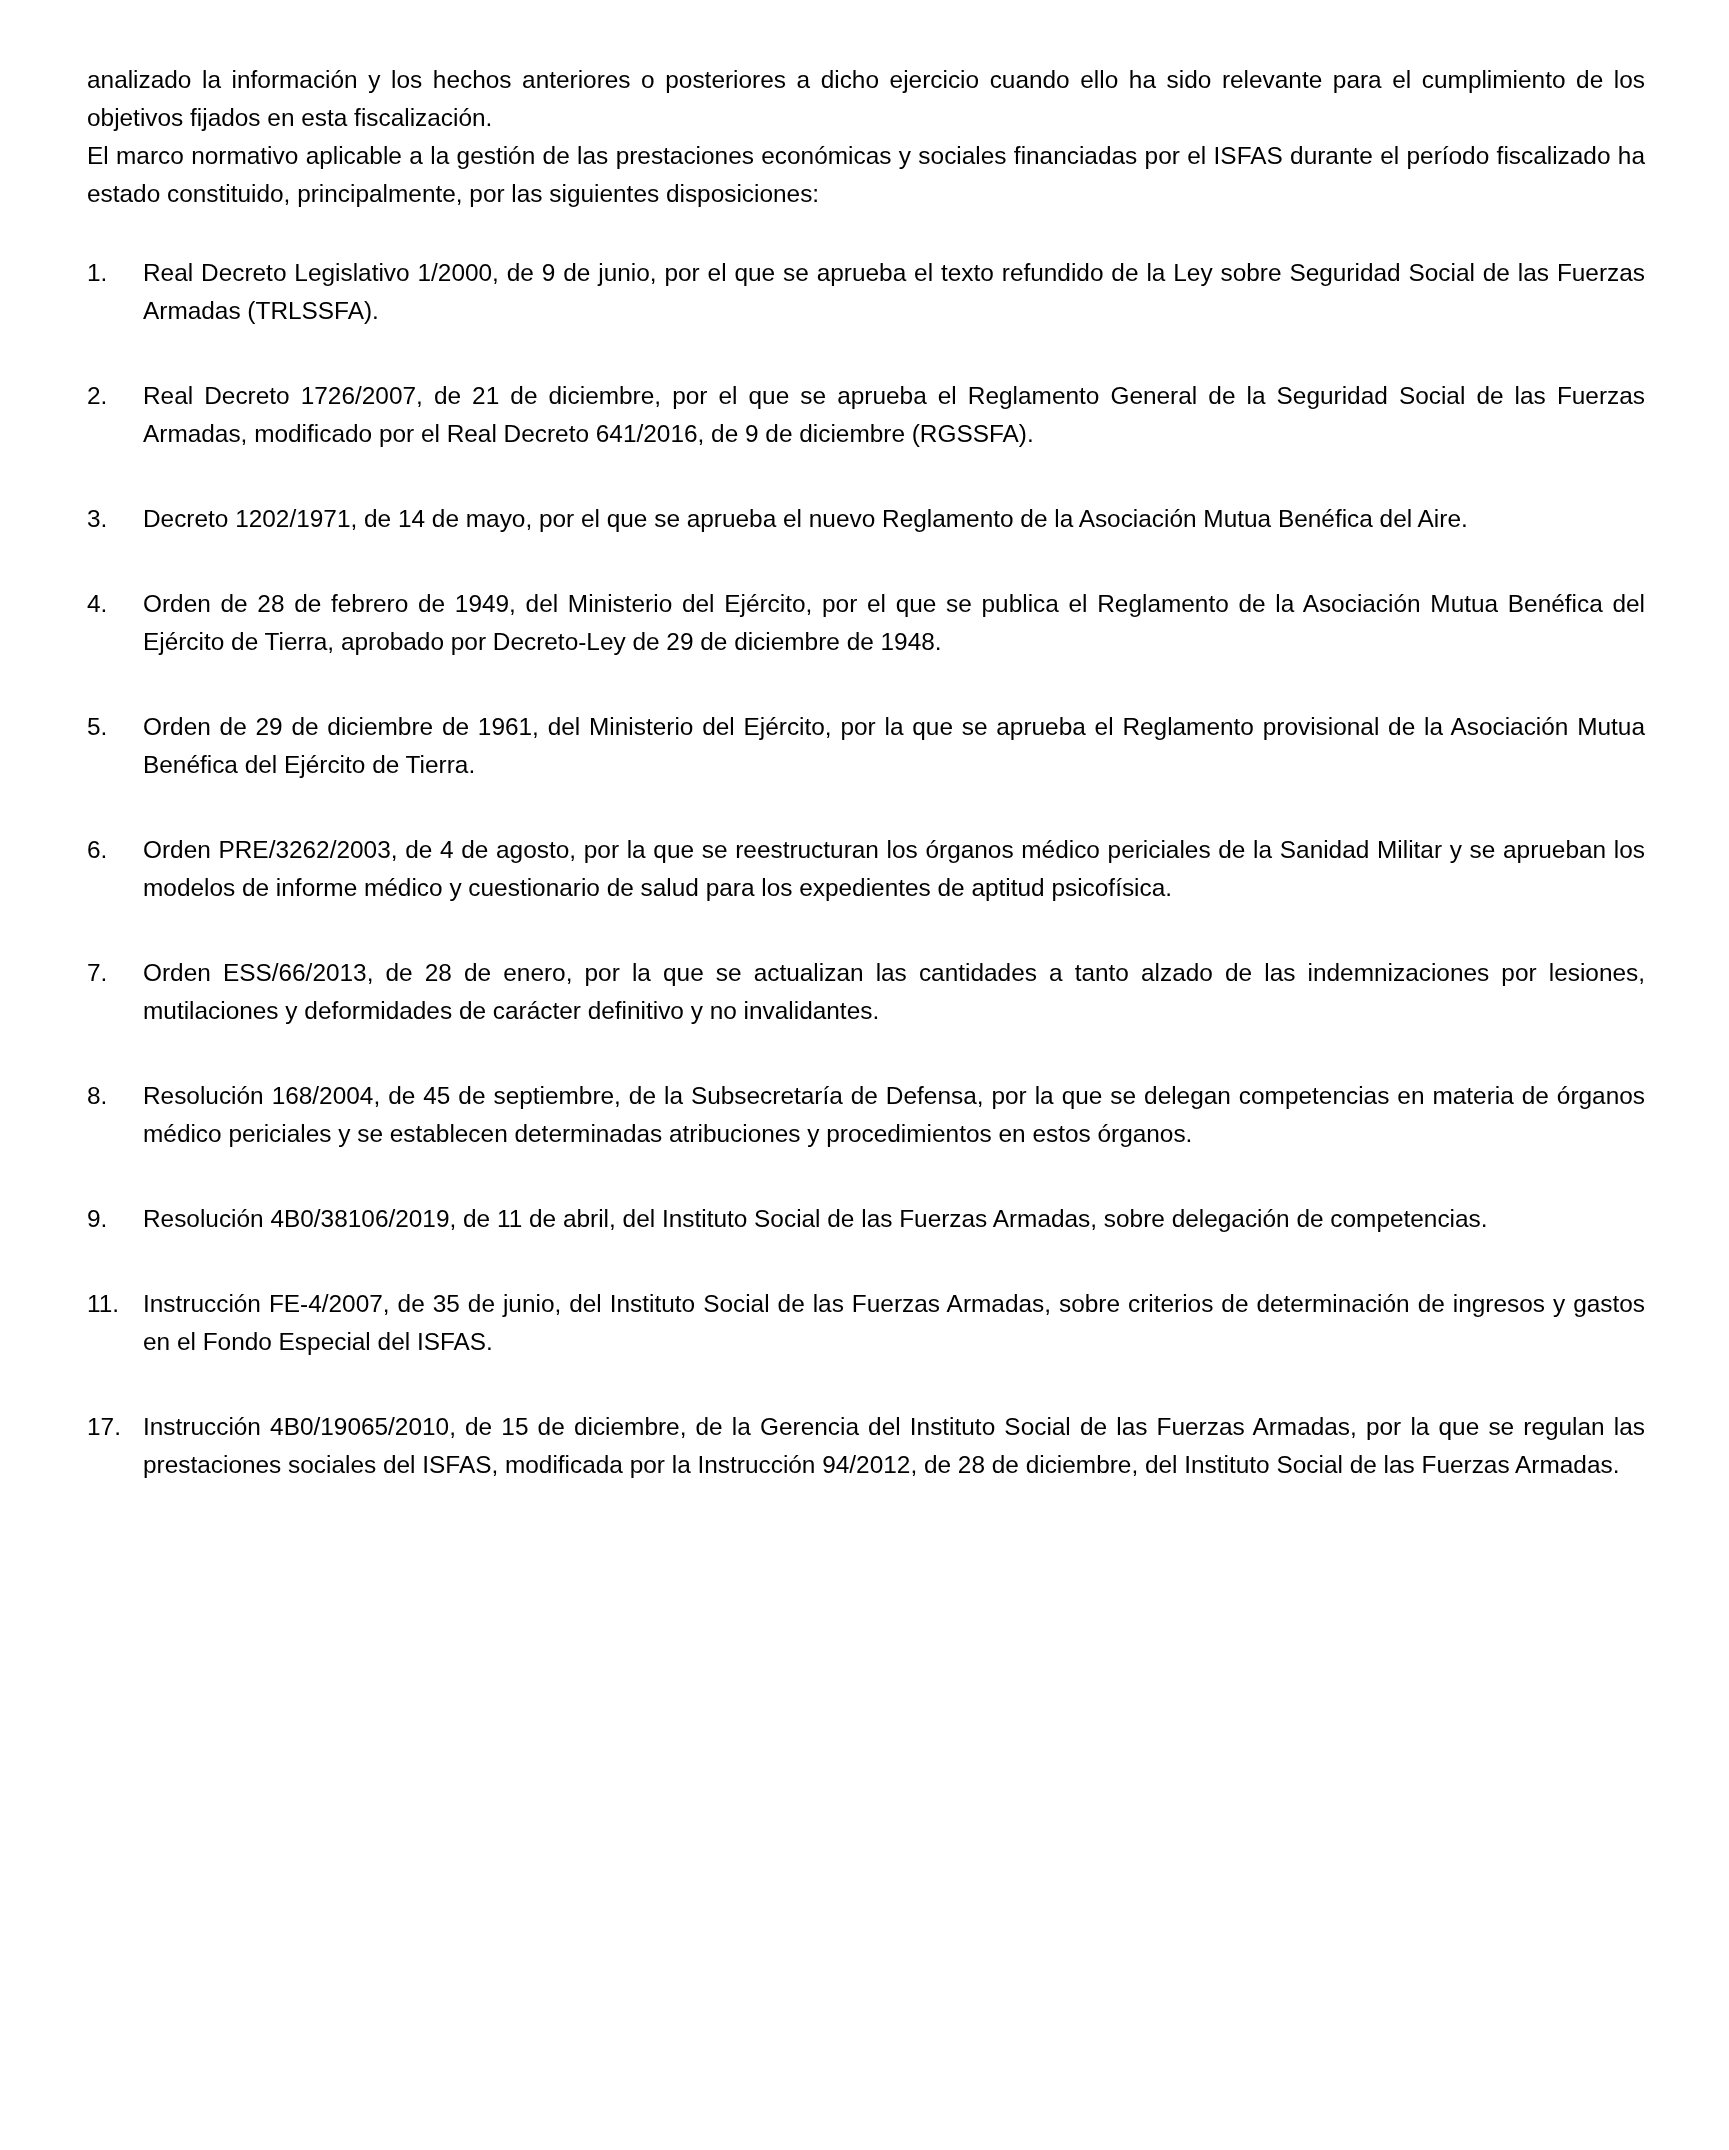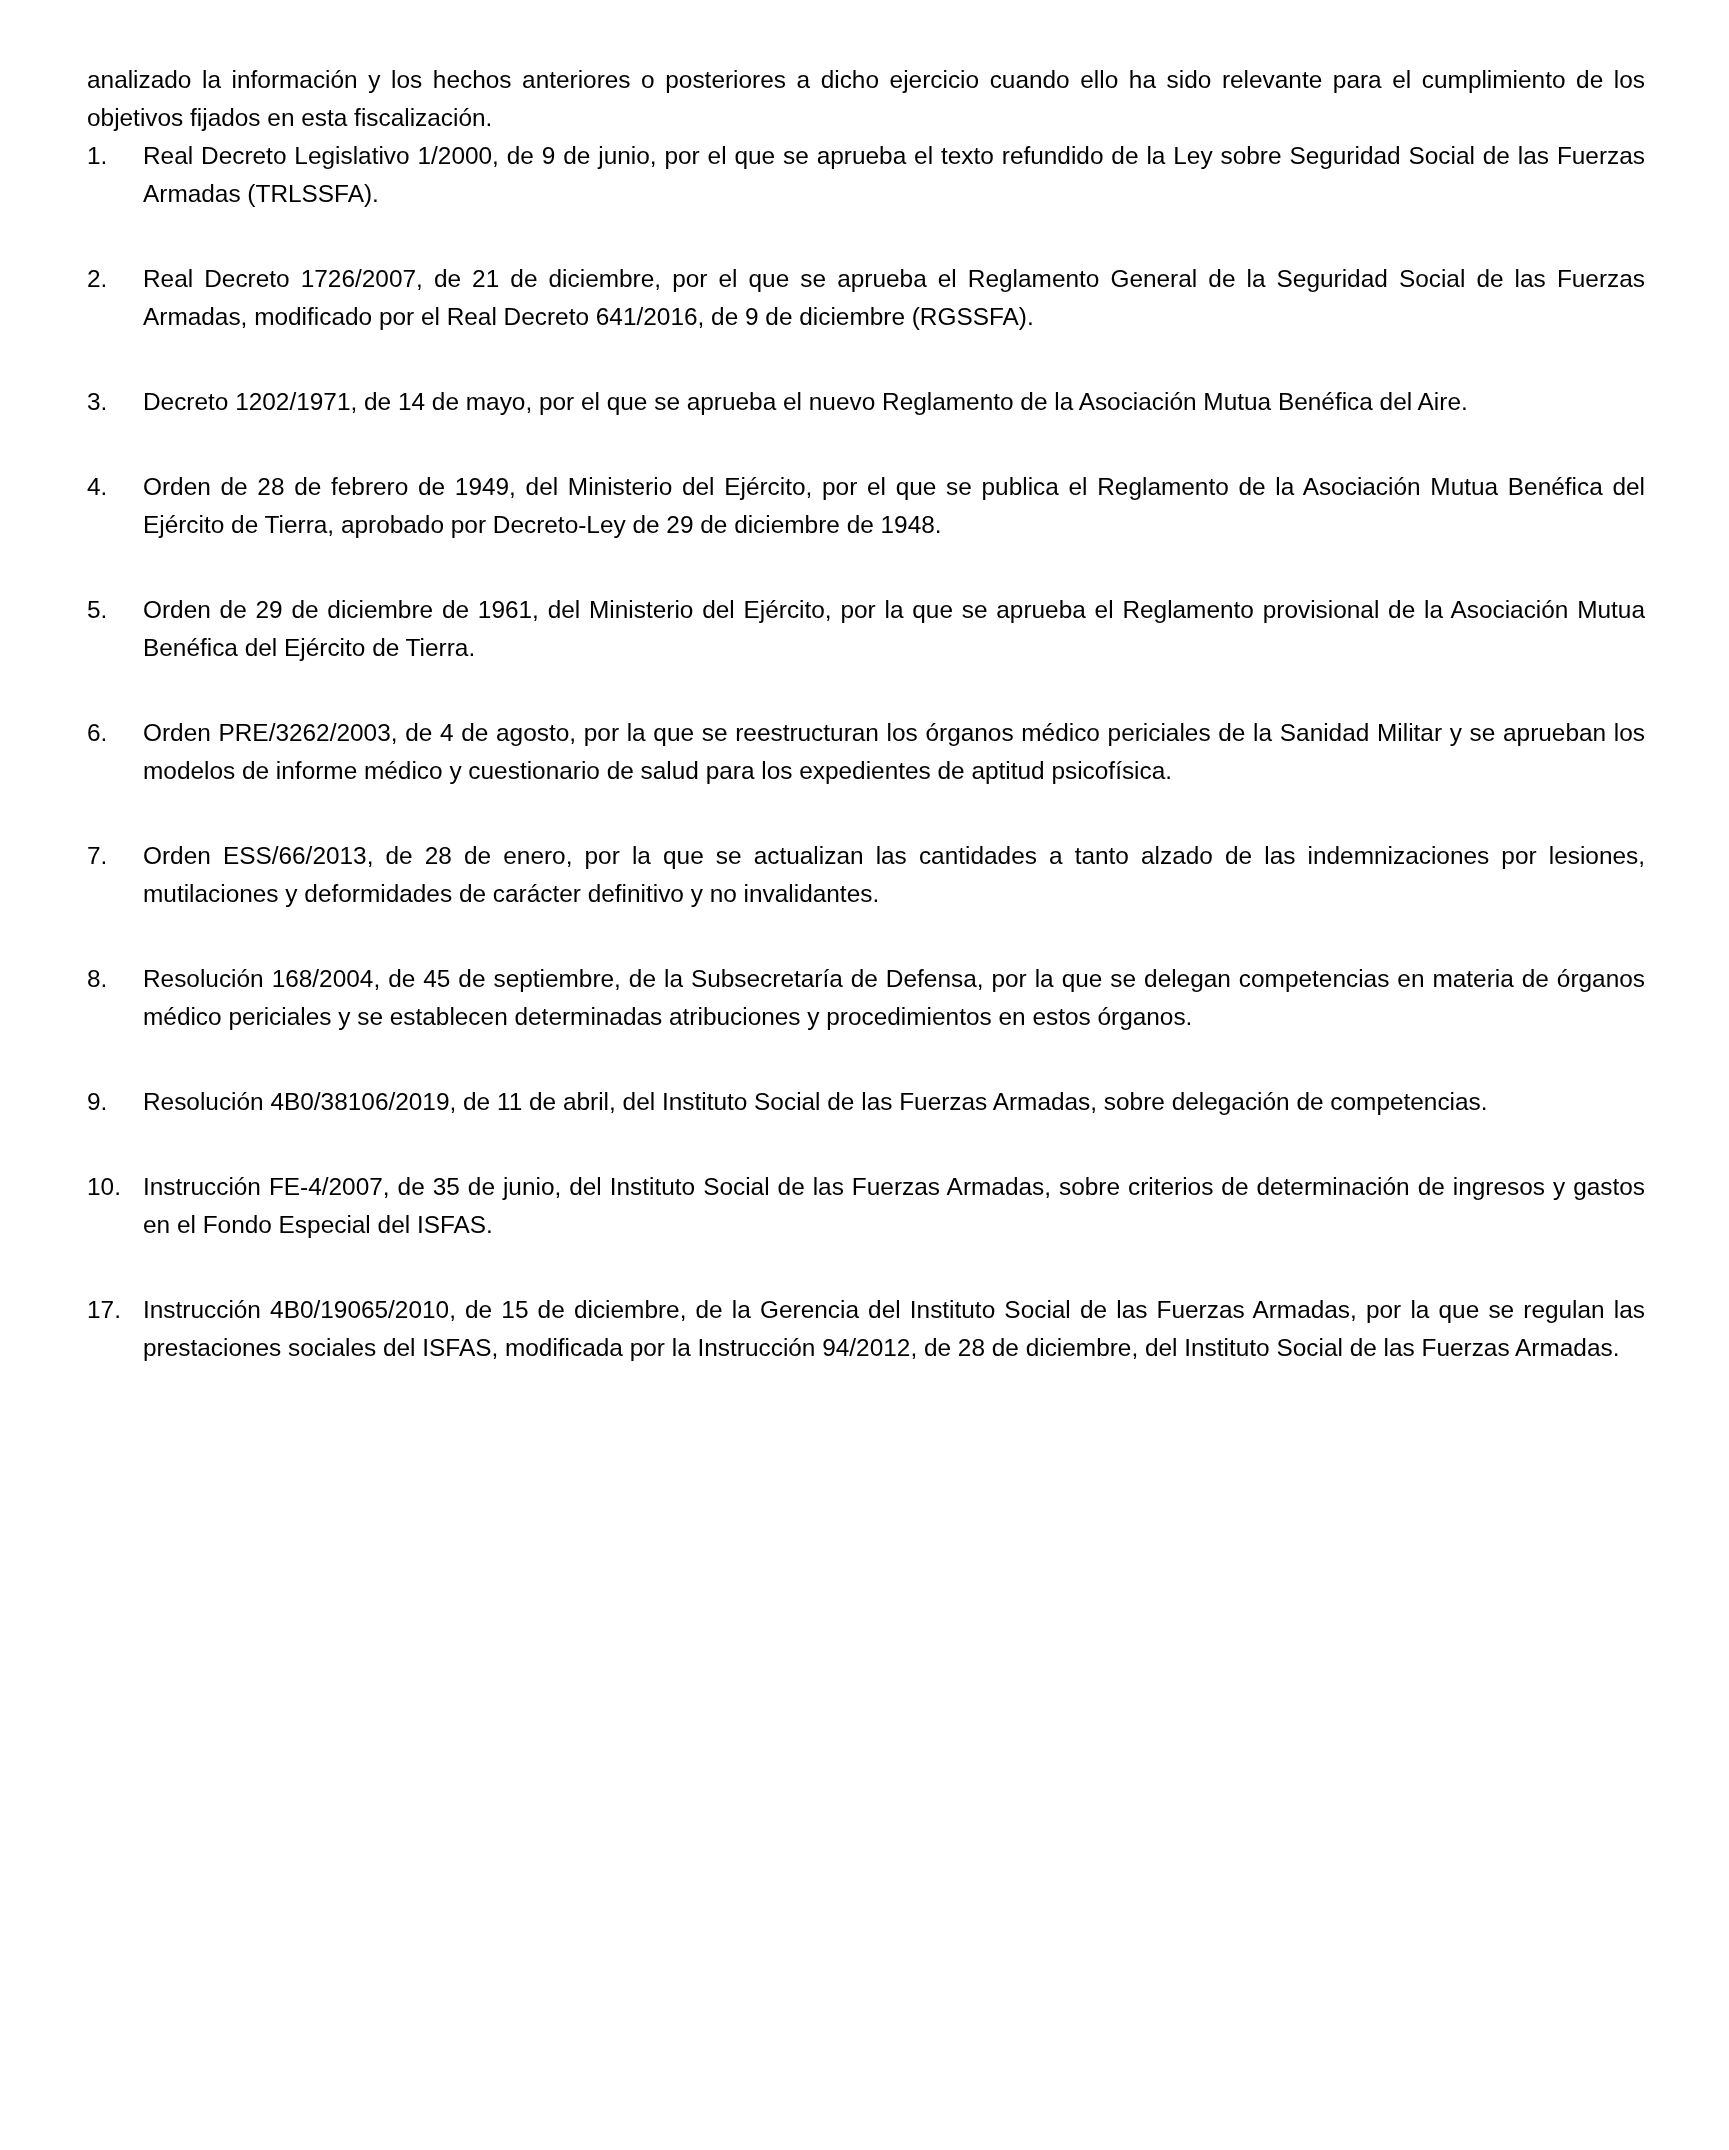--- a/index.html
+++ b/index.html
@@ -57,20 +57,21 @@
   }
 </style>
 </head>
 <body>
 
 <div class="page">
 
   <p class="para">analizado la información y los hechos anteriores o posteriores a dicho ejercicio cuando ello ha sido relevante para el cumplimiento de los objetivos fijados en esta fiscalización.</p>
 
 
+  <p class="para lead">El marco normativo aplicable a la gestión de las prestaciones económicas y sociales financiadas por el ISFAS durante el período fiscalizado ha estado constituido, principalmente, por las siguientes disposiciones:</p>
 
   <ol class="norm-list">
     <li class="norm-item">
       <span class="item-num">1.</span>
       <span class="item-text">Real Decreto Legislativo 1/2000, de 9 de junio, por el que se aprueba el texto refundido de la Ley sobre Seguridad Social de las Fuerzas Armadas (TRLSSFA).</span>
     </li>
     <li class="norm-item">
       <span class="item-num">2.</span>
       <span class="item-text">Real Decreto 1726/2007, de 21 de diciembre, por el que se aprueba el Reglamento General de la Seguridad Social de las Fuerzas Armadas, modificado por el Real Decreto 641/2016, de 9 de diciembre (RGSSFA).</span>
     </li>
@@ -96,21 +97,21 @@
     </li>
     <li class="norm-item">
       <span class="item-num">8.</span>
       <span class="item-text">Resolución 168/2004, de 45 de septiembre, de la Subsecretaría de Defensa, por la que se delegan competencias en materia de órganos médico periciales y se establecen determinadas atribuciones y procedimientos en estos órganos.</span>
     </li>
     <li class="norm-item">
       <span class="item-num">9.</span>
       <span class="item-text">Resolución 4B0/38106/2019, de 11 de abril, del Instituto Social de las Fuerzas Armadas, sobre delegación de competencias.</span>
     </li>
     <li class="norm-item">
-      <span class="item-num">10.</span>
+      <span class="item-num">11.</span>
       <span class="item-text">Instrucción FE-4/2007, de 35 de junio, del Instituto Social de las Fuerzas Armadas, sobre criterios de determinación de ingresos y gastos en el Fondo Especial del ISFAS.</span>
     </li>
     <li class="norm-item">
       <span class="item-num">17.</span>
       <span class="item-text">Instrucción 4B0/19065/2010, de 15 de diciembre, de la Gerencia del Instituto Social de las Fuerzas Armadas, por la que se regulan las prestaciones sociales del ISFAS, modificada por la Instrucción 94/2012, de 28 de diciembre, del Instituto Social de las Fuerzas Armadas.</span>
     </li>
   </ol>
 
 </div>
 

